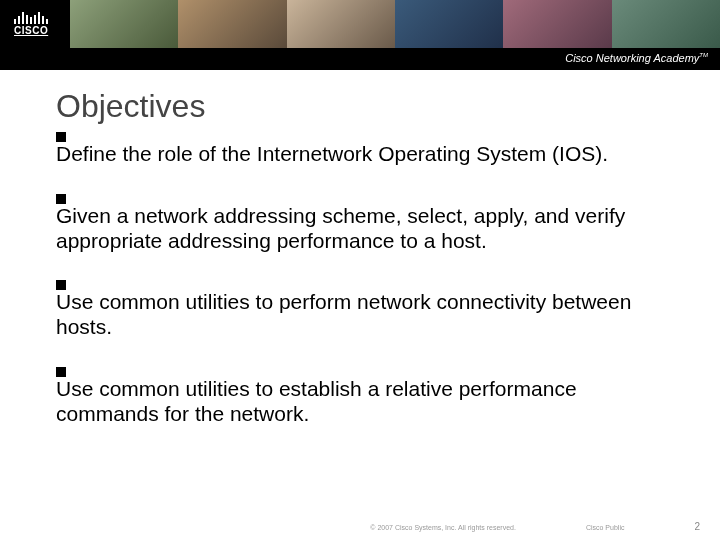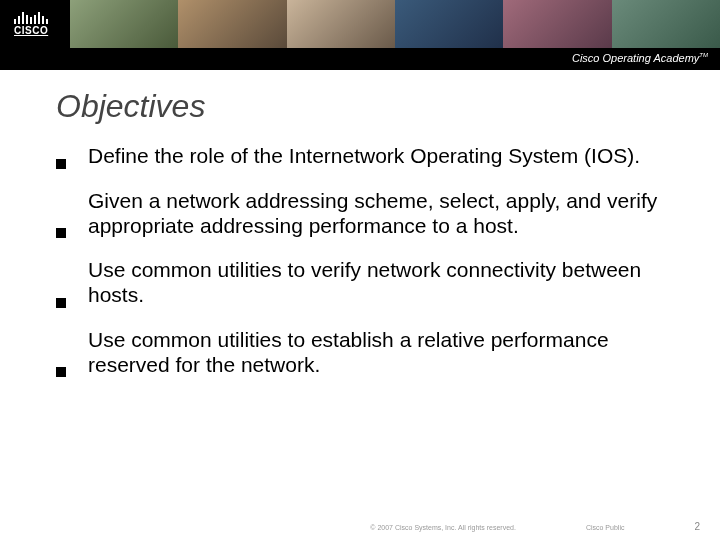--- a/index.html
+++ b/index.html
@@ -20,23 +20,23 @@
   .logo { position: absolute; left: 14px; top: 10px; display: flex; flex-direction: column; align-items: center; gap: 1px; }
   .bridge { display: flex; align-items: flex-end; gap: 2px; height: 14px; }
   .bridge span { width: 2px; background: #fff; display: inline-block; }
   .b1{height:5px}.b2{height:8px}.b3{height:12px}.b4{height:9px}.b5{height:7px}.b6{height:9px}.b7{height:12px}.b8{height:8px}.b9{height:5px}
   .logo-text { color: #fff; font-size: 10px; font-weight: bold; letter-spacing: 0.5px; text-decoration: underline; }
   .acad { position: absolute; right: 12px; top: 52px; color: #fff; font-size: 11px; font-style: italic; }
   .tm { font-size: 6px; vertical-align: top; }
 
   
   .content { padding: 18px 50px 0 56px; }
-  .title { font-size: 32px; color: #444; font-weight: normal; margin-bottom: 19px; font-style: italic; }
+  .title { font-size: 32px; color: #444; font-weight: normal; margin-bottom: 0; }
   .objlist { list-style: none; }
-  .objlist li { display: flex; align-items: flex-end; margin-bottom: 20px; }
+  .objlist li { display: flex; align-items: flex-start; margin-bottom: 20px; flex-direction: column; }
   .bullet { width: 10px; height: 10px; background: #000; margin-top: 7px; margin-right: 22px; flex-shrink: 0; }
   .txt { font-size: 21px; line-height: 1.18; color: #000; }
 
   
   .footer { position: absolute; bottom: 8px; left: 0; right: 0; padding: 0 20px; display: flex; justify-content: flex-end; align-items: baseline; gap: 70px; font-size: 7px; color: #9a9a9a; }
   .page { font-size: 10px; color: #888; }
 </style>
 </head>
 <body>
 
@@ -60,42 +60,42 @@
           <span class="b4"></span>
           <span class="b5"></span>
           <span class="b6"></span>
           <span class="b7"></span>
           <span class="b8"></span>
           <span class="b9"></span>
       </div>
       <div class="logo-text">CISCO</div>
     </div>
     <div class="acad">
-      <span>Cisco Operating Academy</span><span class="tm">TM</span>
+      <span>Cisco Networking Academy</span><span class="tm">TM</span>
     </div>
   </div>
 
   <div class="content">
     <h1 class="title">Objectives</h1>
     <ul class="objlist">
       <li>
         <span class="bullet"></span>
         <span class="txt">Define the role of the Internetwork Operating System (IOS).</span>
       </li>
       <li>
         <span class="bullet"></span>
         <span class="txt">Given a network addressing scheme, select, apply, and verify appropriate addressing performance to a host.</span>
       </li>
       <li>
         <span class="bullet"></span>
-        <span class="txt">Use common utilities to verify network connectivity between hosts.</span>
+        <span class="txt">Use common utilities to perform network connectivity between hosts.</span>
       </li>
       <li>
         <span class="bullet"></span>
-        <span class="txt">Use common utilities to establish a relative performance reserved for the network.</span>
+        <span class="txt">Use common utilities to establish a relative performance commands for the network.</span>
       </li>
     </ul>
   </div>
 
   <div class="footer">
     <span>© 2007 Cisco Systems, Inc. All rights reserved.</span>
     <span>Cisco Public</span>
     <span class="page">2</span>
   </div>
 

